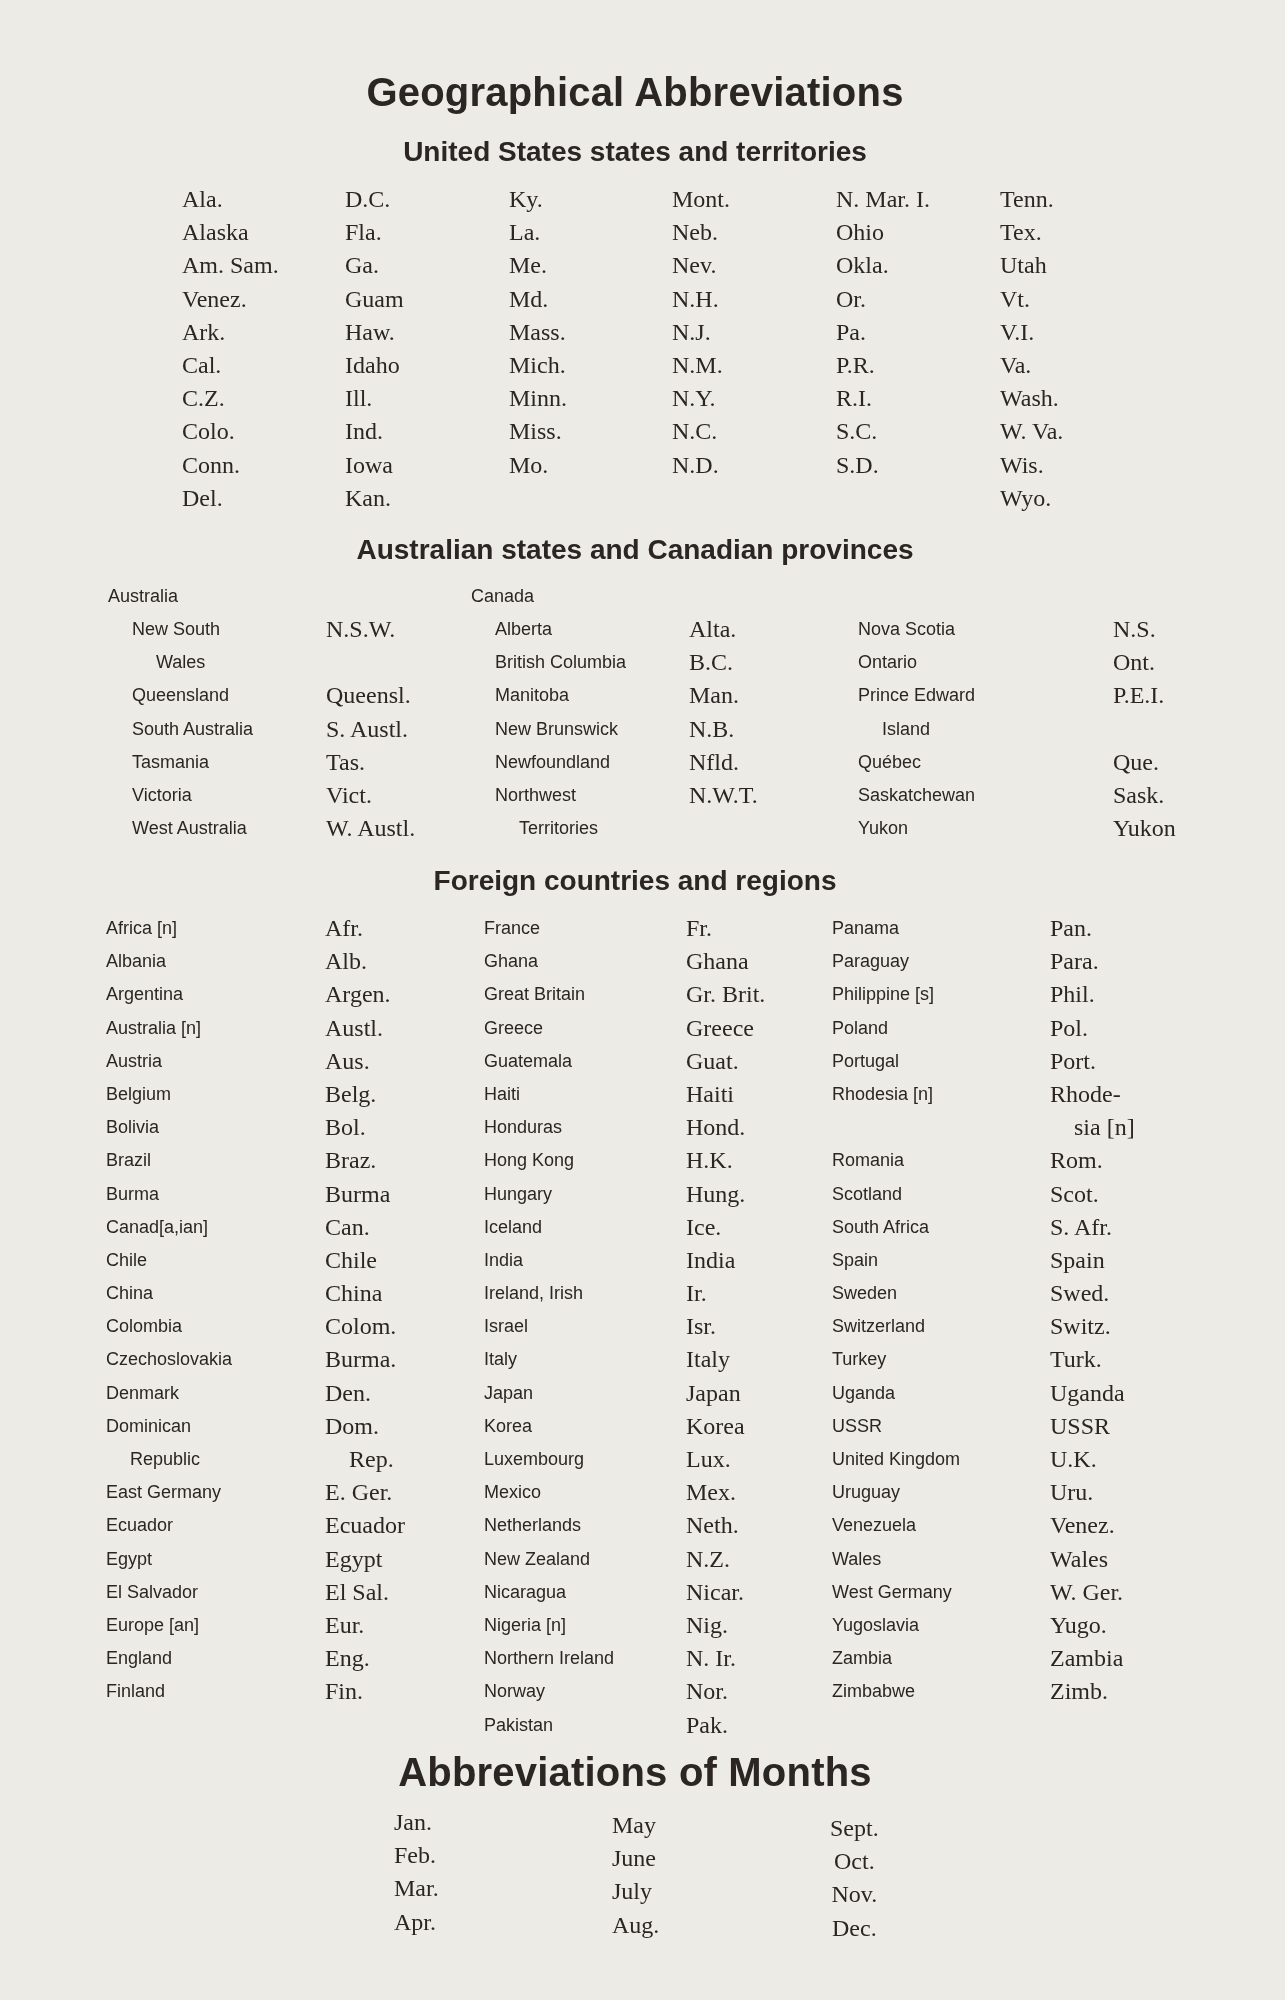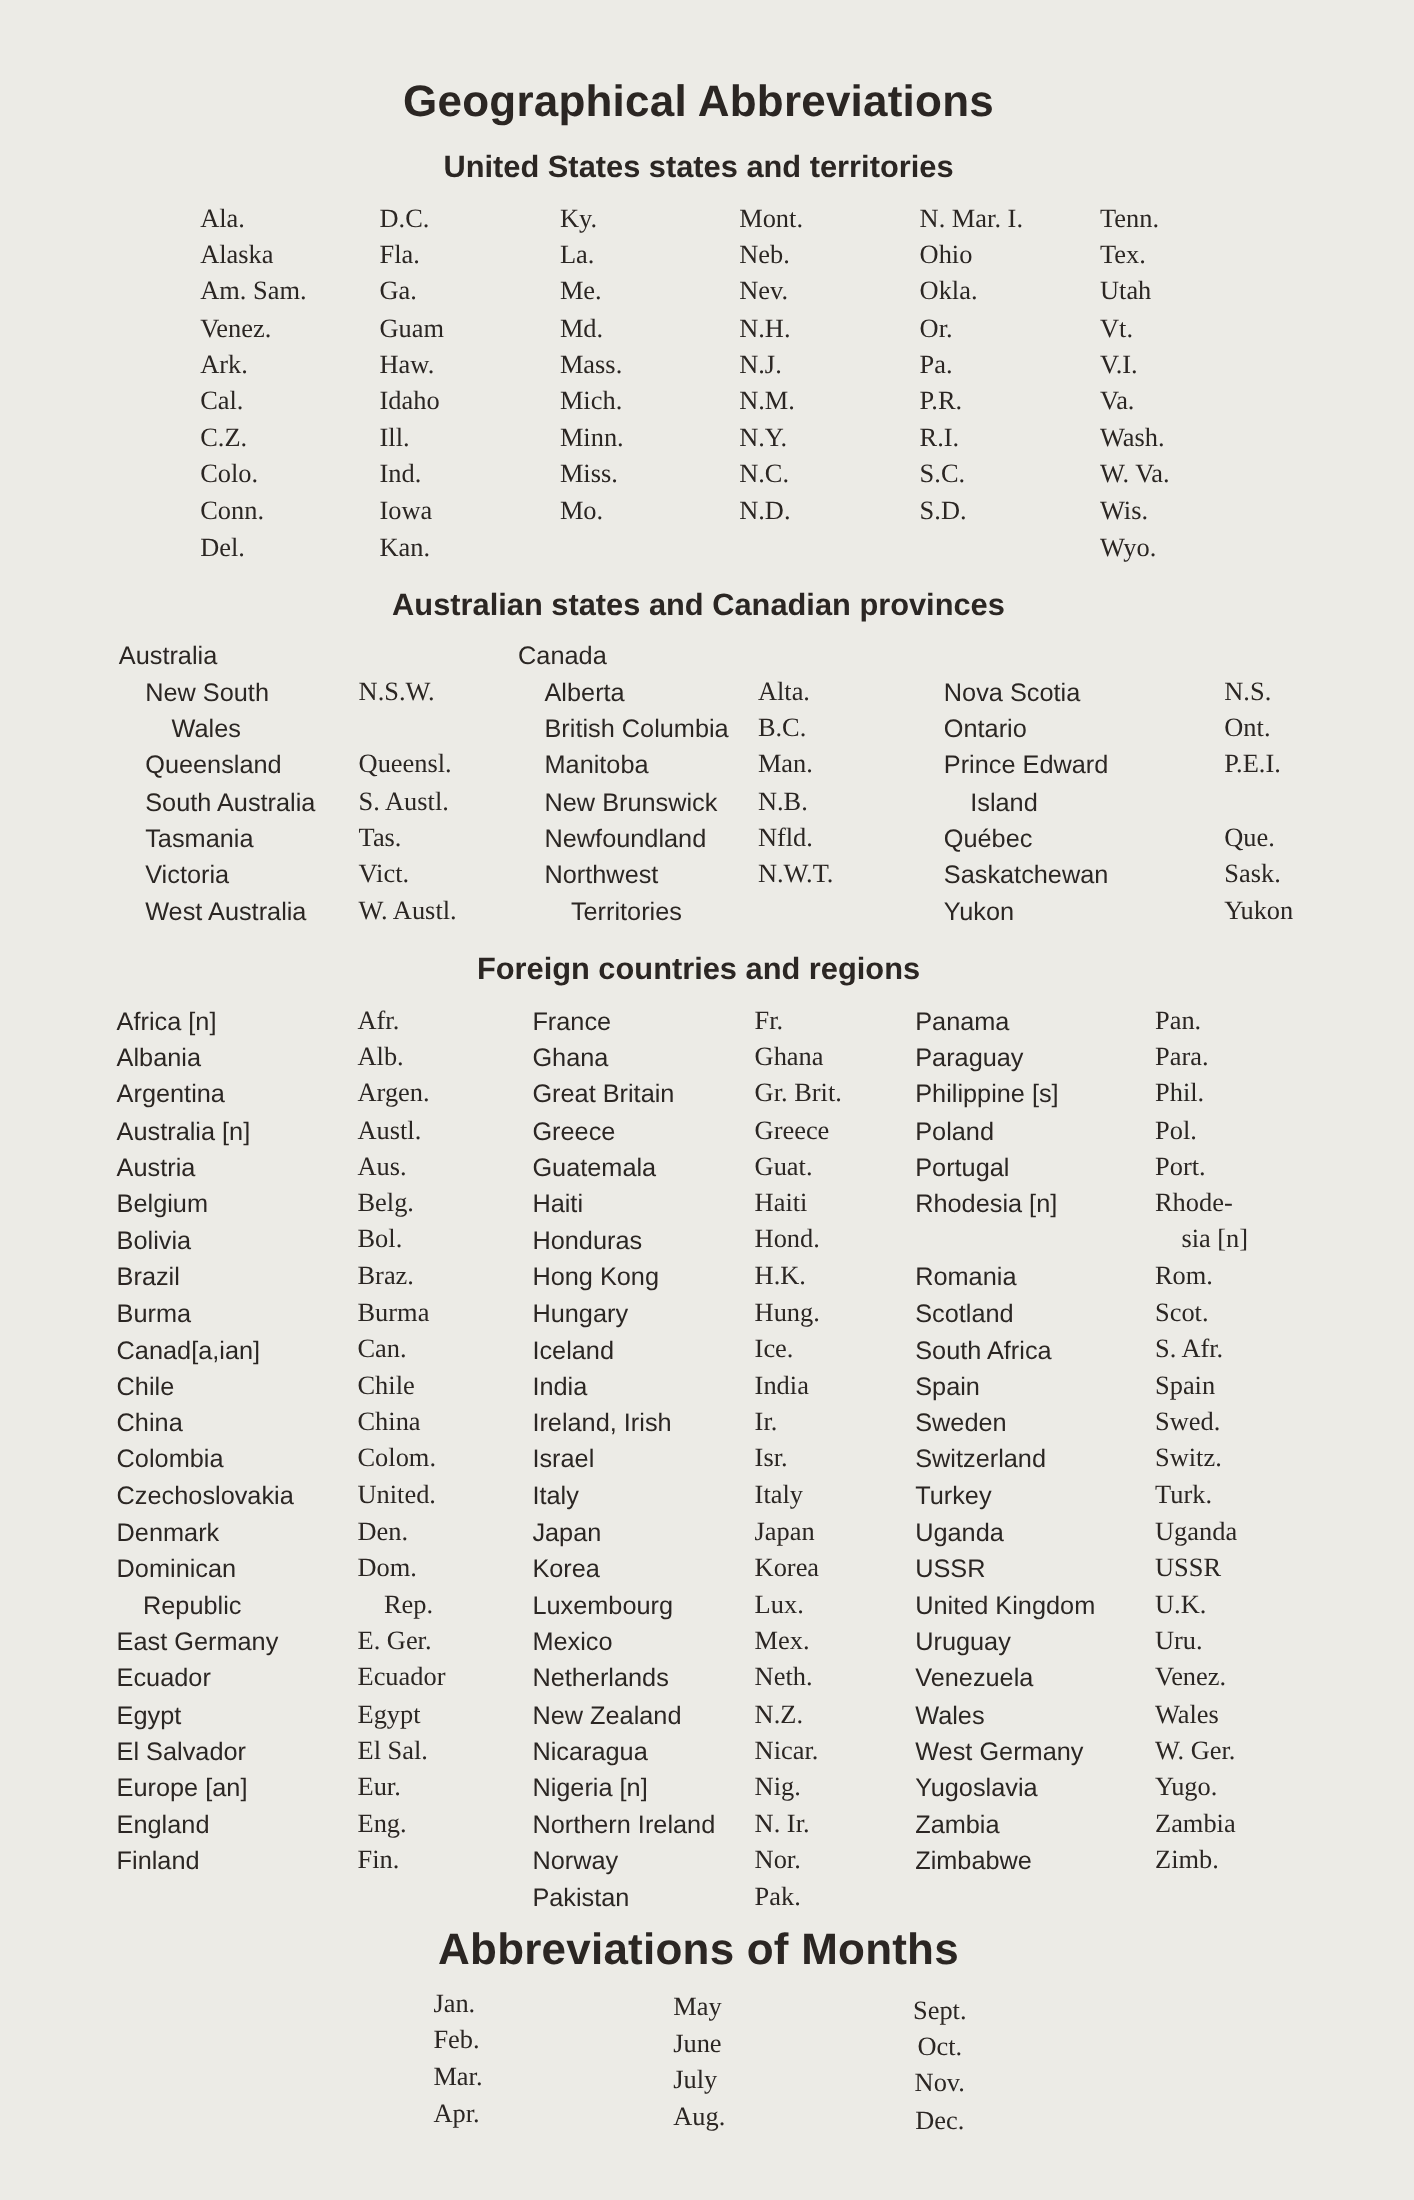--- a/index.html
+++ b/index.html
@@ -14,21 +14,21 @@
   .abs { position: absolute; white-space: nowrap; }
   .h1 {
     font-family: "Liberation Sans", sans-serif; font-weight: bold;
     font-size: 40px; left: 0; width: 1270px; text-align: center; letter-spacing: 0.2px;
   }
   .h2 {
     font-family: "Liberation Sans", sans-serif; font-weight: bold;
     font-size: 28px; left: 0; width: 1270px; text-align: center;
   }
   .serif { font-family: "Liberation Serif", serif; font-size: 24px; line-height: 33.2px; }
-  .sans { font-family: "Liberation Sans", sans-serif; font-size: 23px; line-height: 33.2px; }
+  .sans { font-family: "Liberation Sans", sans-serif; font-size: 18px; line-height: 33.2px; }
   .col { position: absolute; }
   .col div { white-space: nowrap; height: 33.2px; }
   .indent { padding-left: 24px; }
   .indent2 { padding-left: 48px; }
   .ab-indent { padding-left: 24px; }
 </style>
 </head>
 <body>
 
 <div class="abs h1" style="top:70px;">Geographical Abbreviations</div>
@@ -200,21 +200,21 @@
       <div>Austl.</div>
       <div>Aus.</div>
       <div>Belg.</div>
       <div>Bol.</div>
       <div>Braz.</div>
       <div>Burma</div>
       <div>Can.</div>
       <div>Chile</div>
       <div>China</div>
       <div>Colom.</div>
-      <div>United.</div>
+      <div>Burma.</div>
       <div>Den.</div>
       <div>Dom.</div>
       <div class="ab-indent">Rep.</div>
       <div>E. Ger.</div>
       <div>Ecuador</div>
       <div>Egypt</div>
       <div>El Sal.</div>
       <div>Eur.</div>
       <div>Eng.</div>
       <div>Fin.</div>

